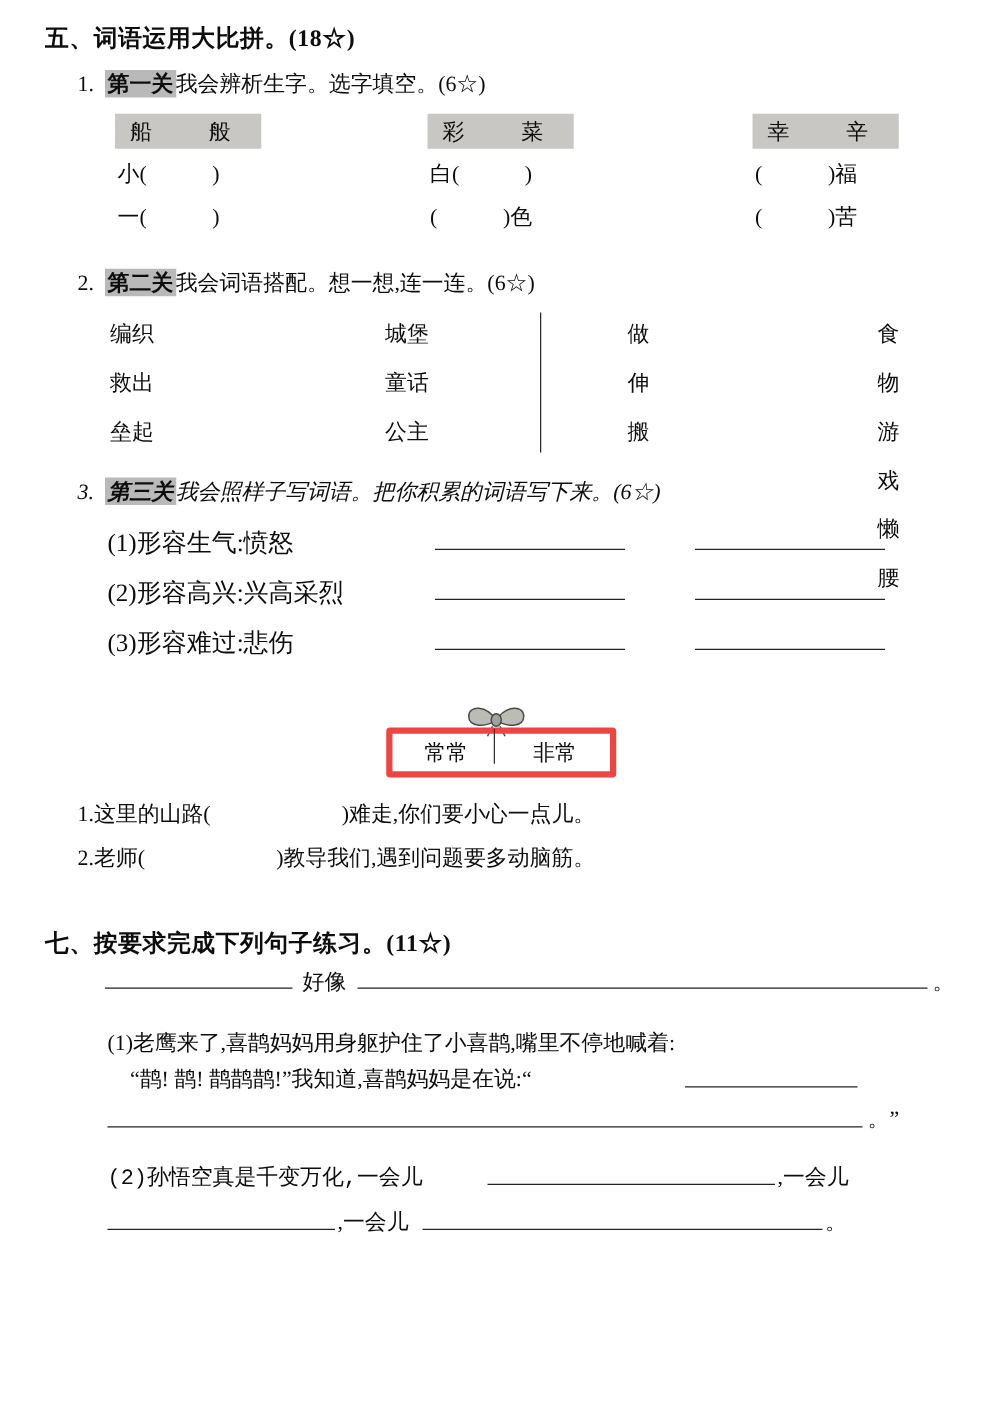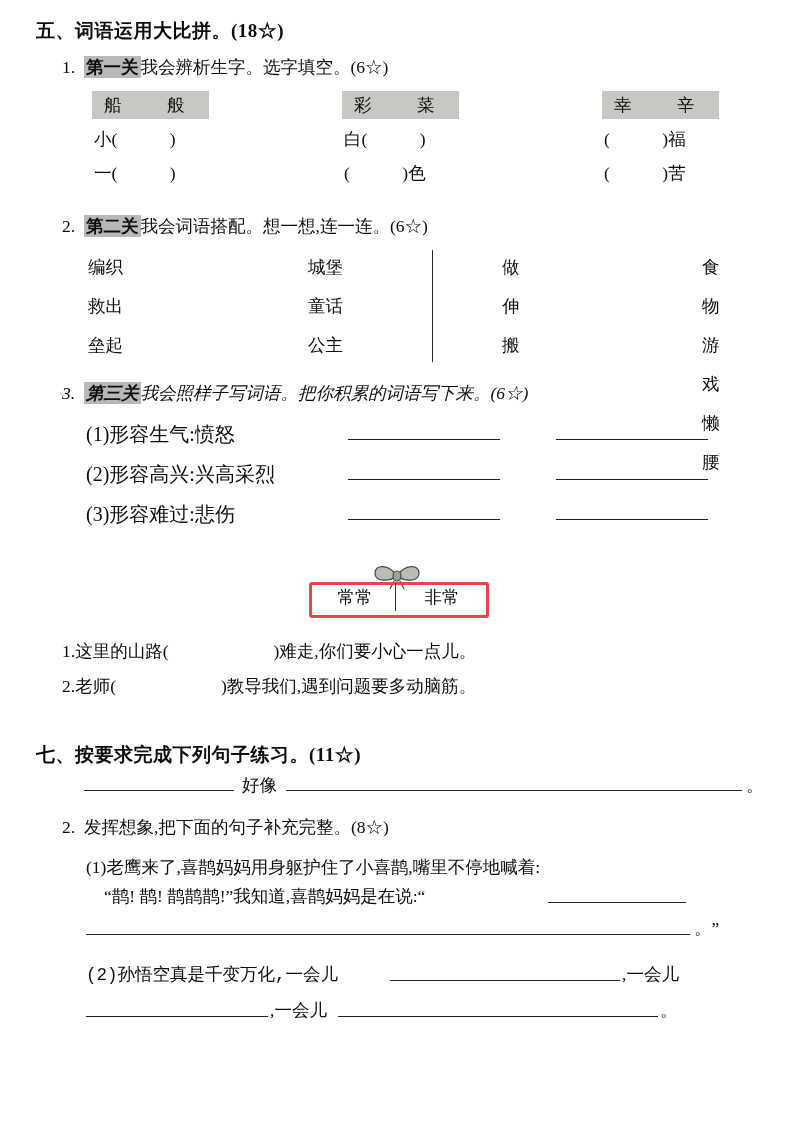--- a/index.html
+++ b/index.html
@@ -122,24 +122,24 @@
     width: 176px;
     margin: 6px auto 0 auto;
     height: 62px;
   }
   .bank-box {
     position: absolute;
     left: 0;
     top: 24px;
     width: 174px;
     height: 30px;
-    border: 3px solid #ef4444;
+    border: 5px solid #ef4444;
     border-radius: 3px;
     display: flex;
-    align-items: flex-start;
+    align-items: center;
   }
   .bank-box span {
     flex: 1;
     text-align: center;
     font-size: 17.5px;
   }
   .bank-sep {
     position: absolute;
     left: 86px;
     top: 25px;
@@ -277,23 +277,20 @@
     <div class="sec-title">七、按要求完成下列句子练习。(11☆)</div>
 
 
     <div style="position:relative; height:34px; margin-left:62px;">
       <span style="position:absolute; left:22px; top:16px; width:150px; border-bottom:1px solid #222;"></span>
       <span style="position:absolute; left:180px; top:-1px; font-size:17.5px;">好像</span>
       <span style="position:absolute; left:224px; top:16px; width:456px; border-bottom:1px solid #222;"></span>
       <span style="position:absolute; left:684px; top:-1px; font-size:17.5px;">。</span>
     </div>
 
-    <div class="q-line" style="margin-top:6px;">
-      <span class="num">2.</span><span>发挥想象,把下面的句子补充完整。(8☆)</span>
-    </div>
 
     <div style="position:relative; margin-left:86px; margin-top:10px;">
       <div style="font-size:17.5px; line-height:1.9;">(1)老鹰来了,喜鹊妈妈用身躯护住了小喜鹊,嘴里不停地喊着:</div>
       <div style="position:relative; height:34px;">
         <span style="position:absolute; left:18px; top:0; font-size:17.5px;">“鹊! 鹊! 鹊鹊鹊!”我知道,喜鹊妈妈是在说:“</span>
         <span style="position:absolute; left:462px; top:18px; width:138px; border-bottom:1px solid #222;"></span>
       </div>
       <div style="position:relative; height:32px;">
         <span style="position:absolute; left:0; top:16px; width:604px; border-bottom:1px solid #222;"></span>
         <span style="position:absolute; left:608px; top:-2px; font-size:17.5px;">。”</span>

